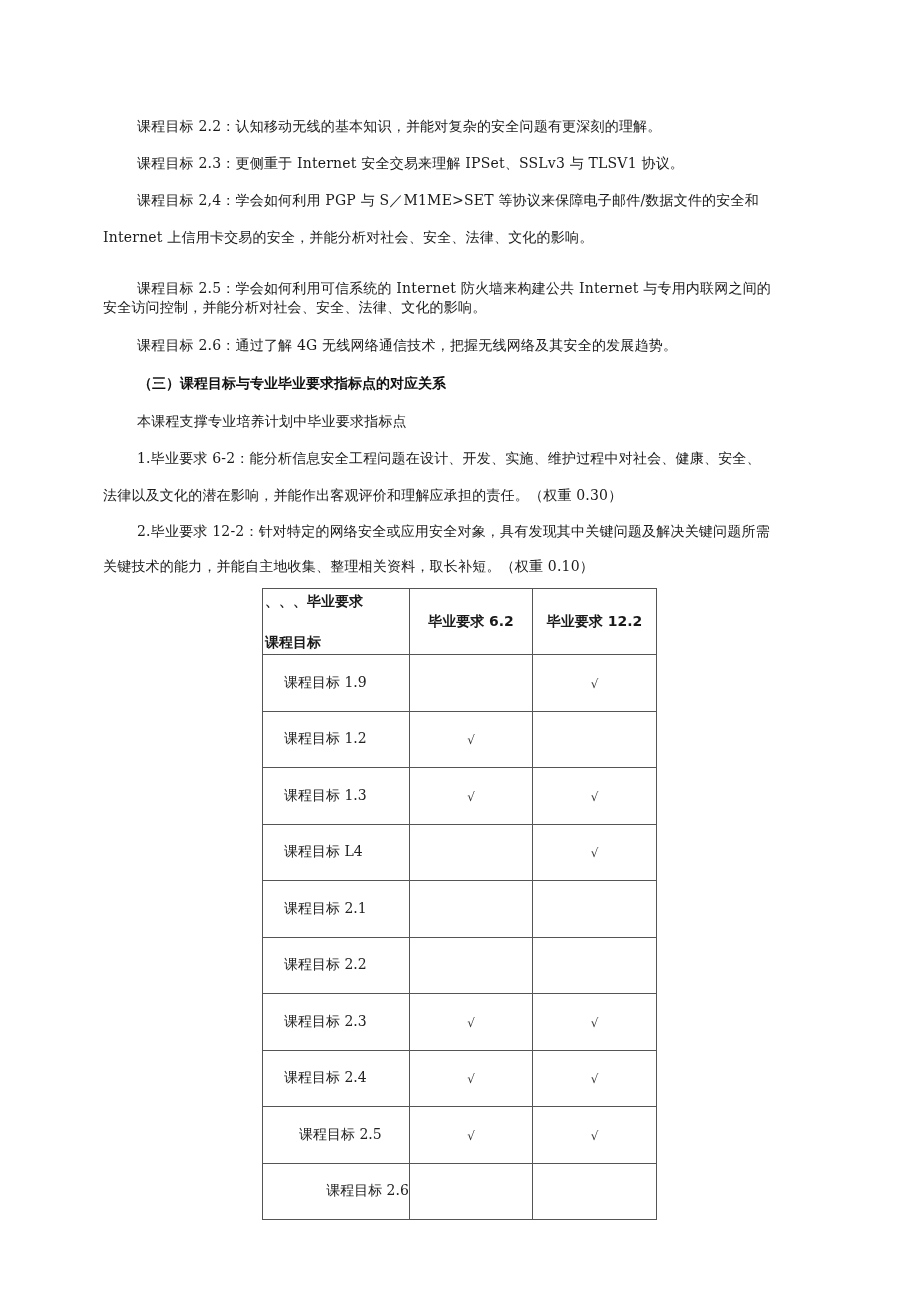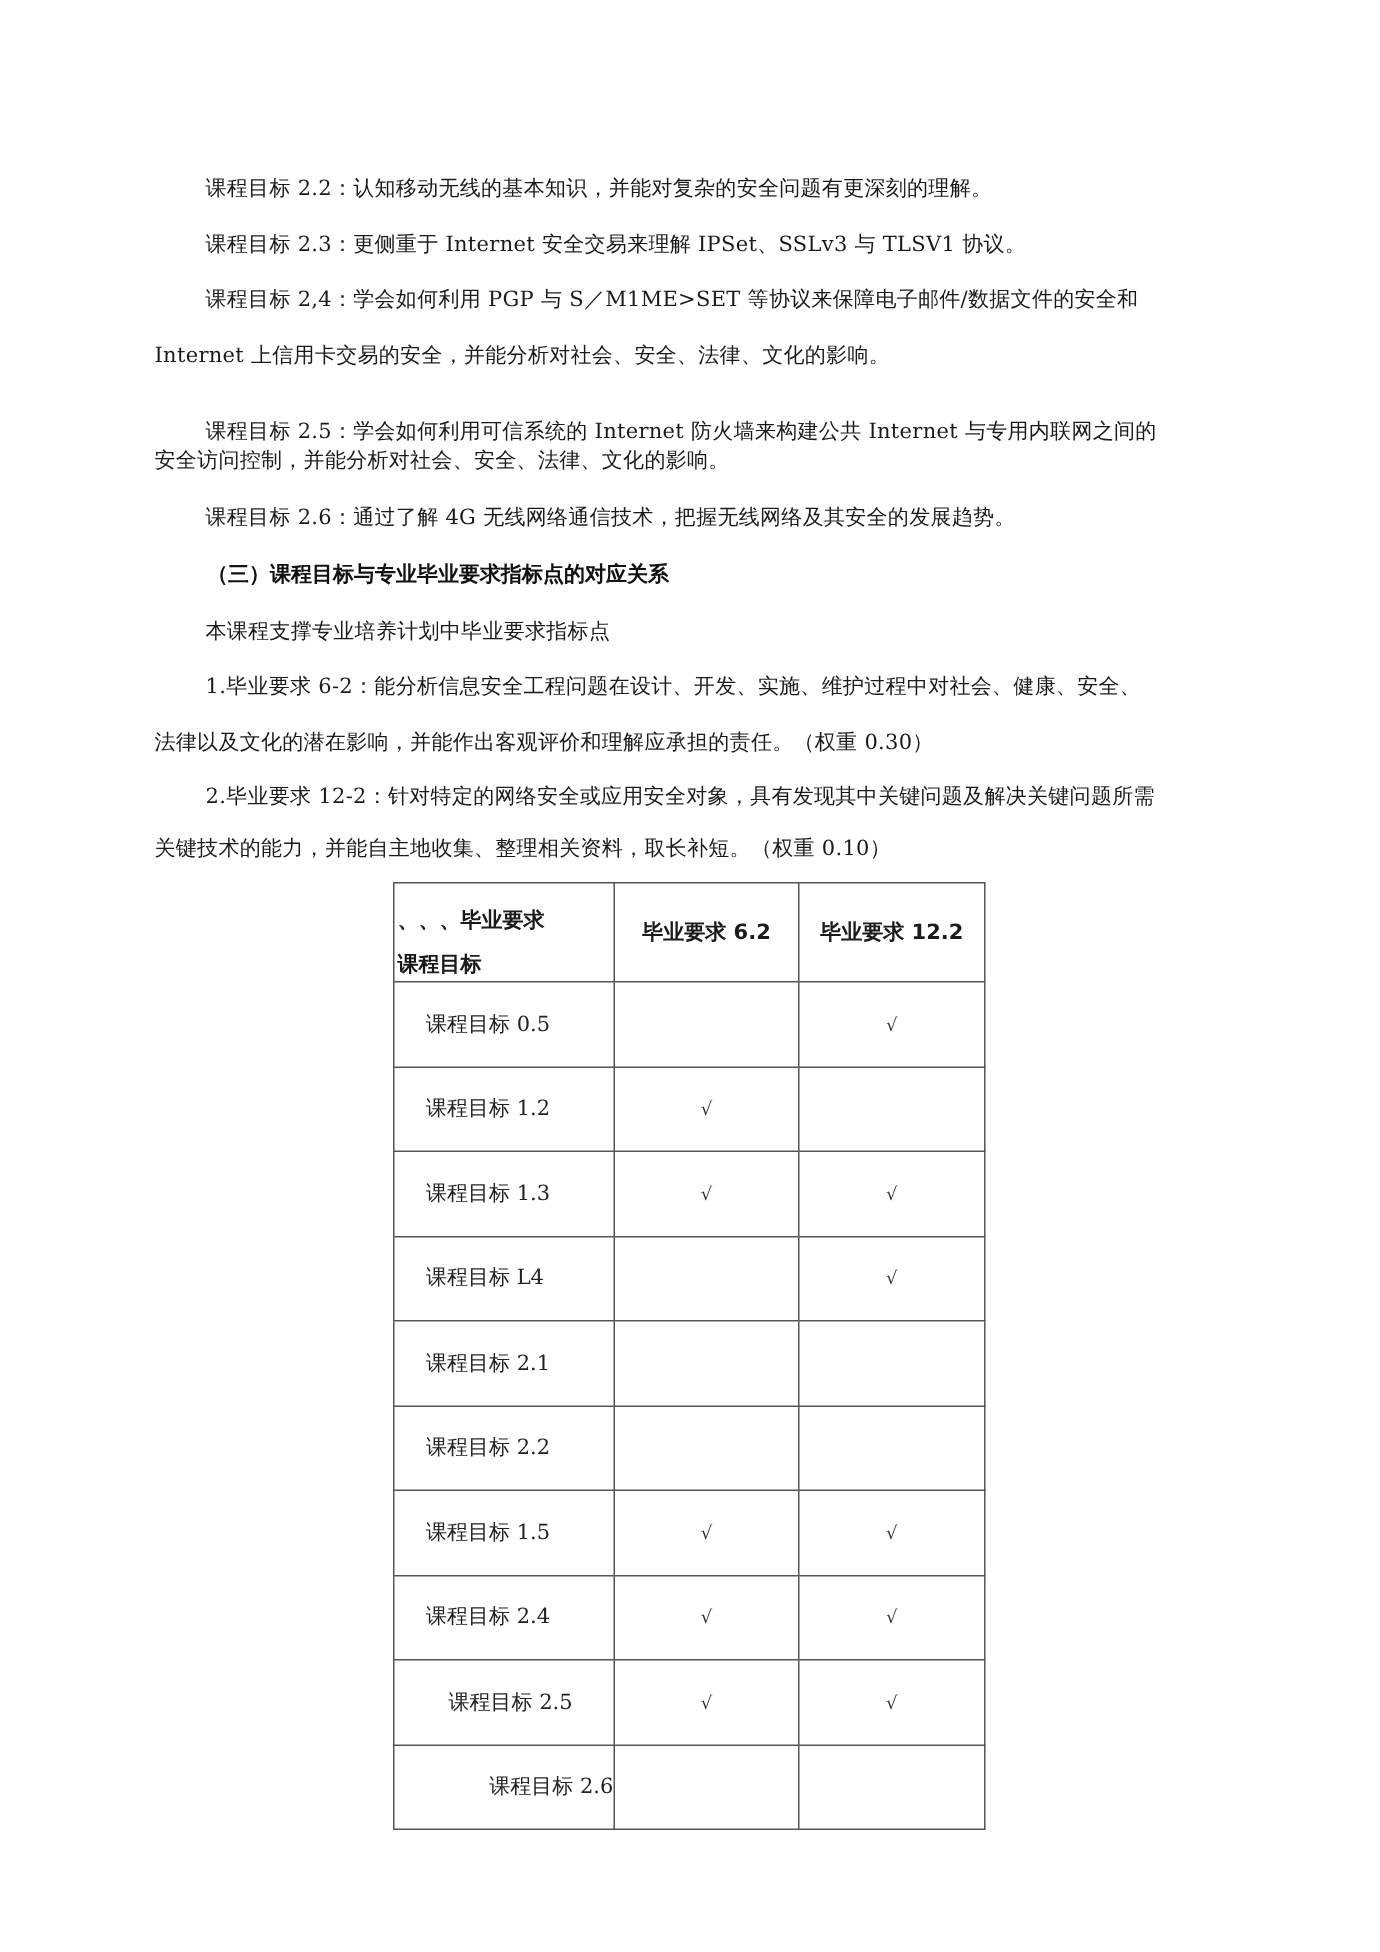--- a/index.html
+++ b/index.html
@@ -53,21 +53,20 @@
   }
   table.map th.corner {
     text-align: left;
     position: relative;
   }
   .corner-top {
     position: absolute;
     left: 2px;
     top: 4px;
     white-space: nowrap;
-    margin-top: 12px;
   }
   .corner-bottom {
     position: absolute;
     left: 2px;
     bottom: 2px;
     white-space: nowrap;
   }
   table.map td {
     height: 55.5px;
     text-align: center;
@@ -116,21 +115,21 @@
   <tbody>
       <tr>
     <th class="corner">
       <span class="corner-top">、、、毕业要求</span>
       <span class="corner-bottom">课程目标</span>
     </th>
     <th>毕业要求 6.2</th>
     <th>毕业要求 12.2</th>
   </tr>
   <tr>
-    <td class="goal">课程目标 0.5</td>
+    <td class="goal">课程目标 1.9</td>
     <td><span class="check"></span></td>
     <td><span class="check">√</span></td>
   </tr>
   <tr>
     <td class="goal">课程目标 1.2</td>
     <td><span class="check">√</span></td>
     <td><span class="check"></span></td>
   </tr>
   <tr>
     <td class="goal">课程目标 1.3</td>
@@ -146,21 +145,21 @@
     <td class="goal">课程目标 2.1</td>
     <td><span class="check"></span></td>
     <td><span class="check"></span></td>
   </tr>
   <tr>
     <td class="goal">课程目标 2.2</td>
     <td><span class="check"></span></td>
     <td><span class="check"></span></td>
   </tr>
   <tr>
-    <td class="goal">课程目标 1.5</td>
+    <td class="goal">课程目标 2.3</td>
     <td><span class="check">√</span></td>
     <td><span class="check">√</span></td>
   </tr>
   <tr>
     <td class="goal">课程目标 2.4</td>
     <td><span class="check">√</span></td>
     <td><span class="check">√</span></td>
   </tr>
   <tr>
     <td class="goal" style="padding-left:36px;">课程目标 2.5</td>

